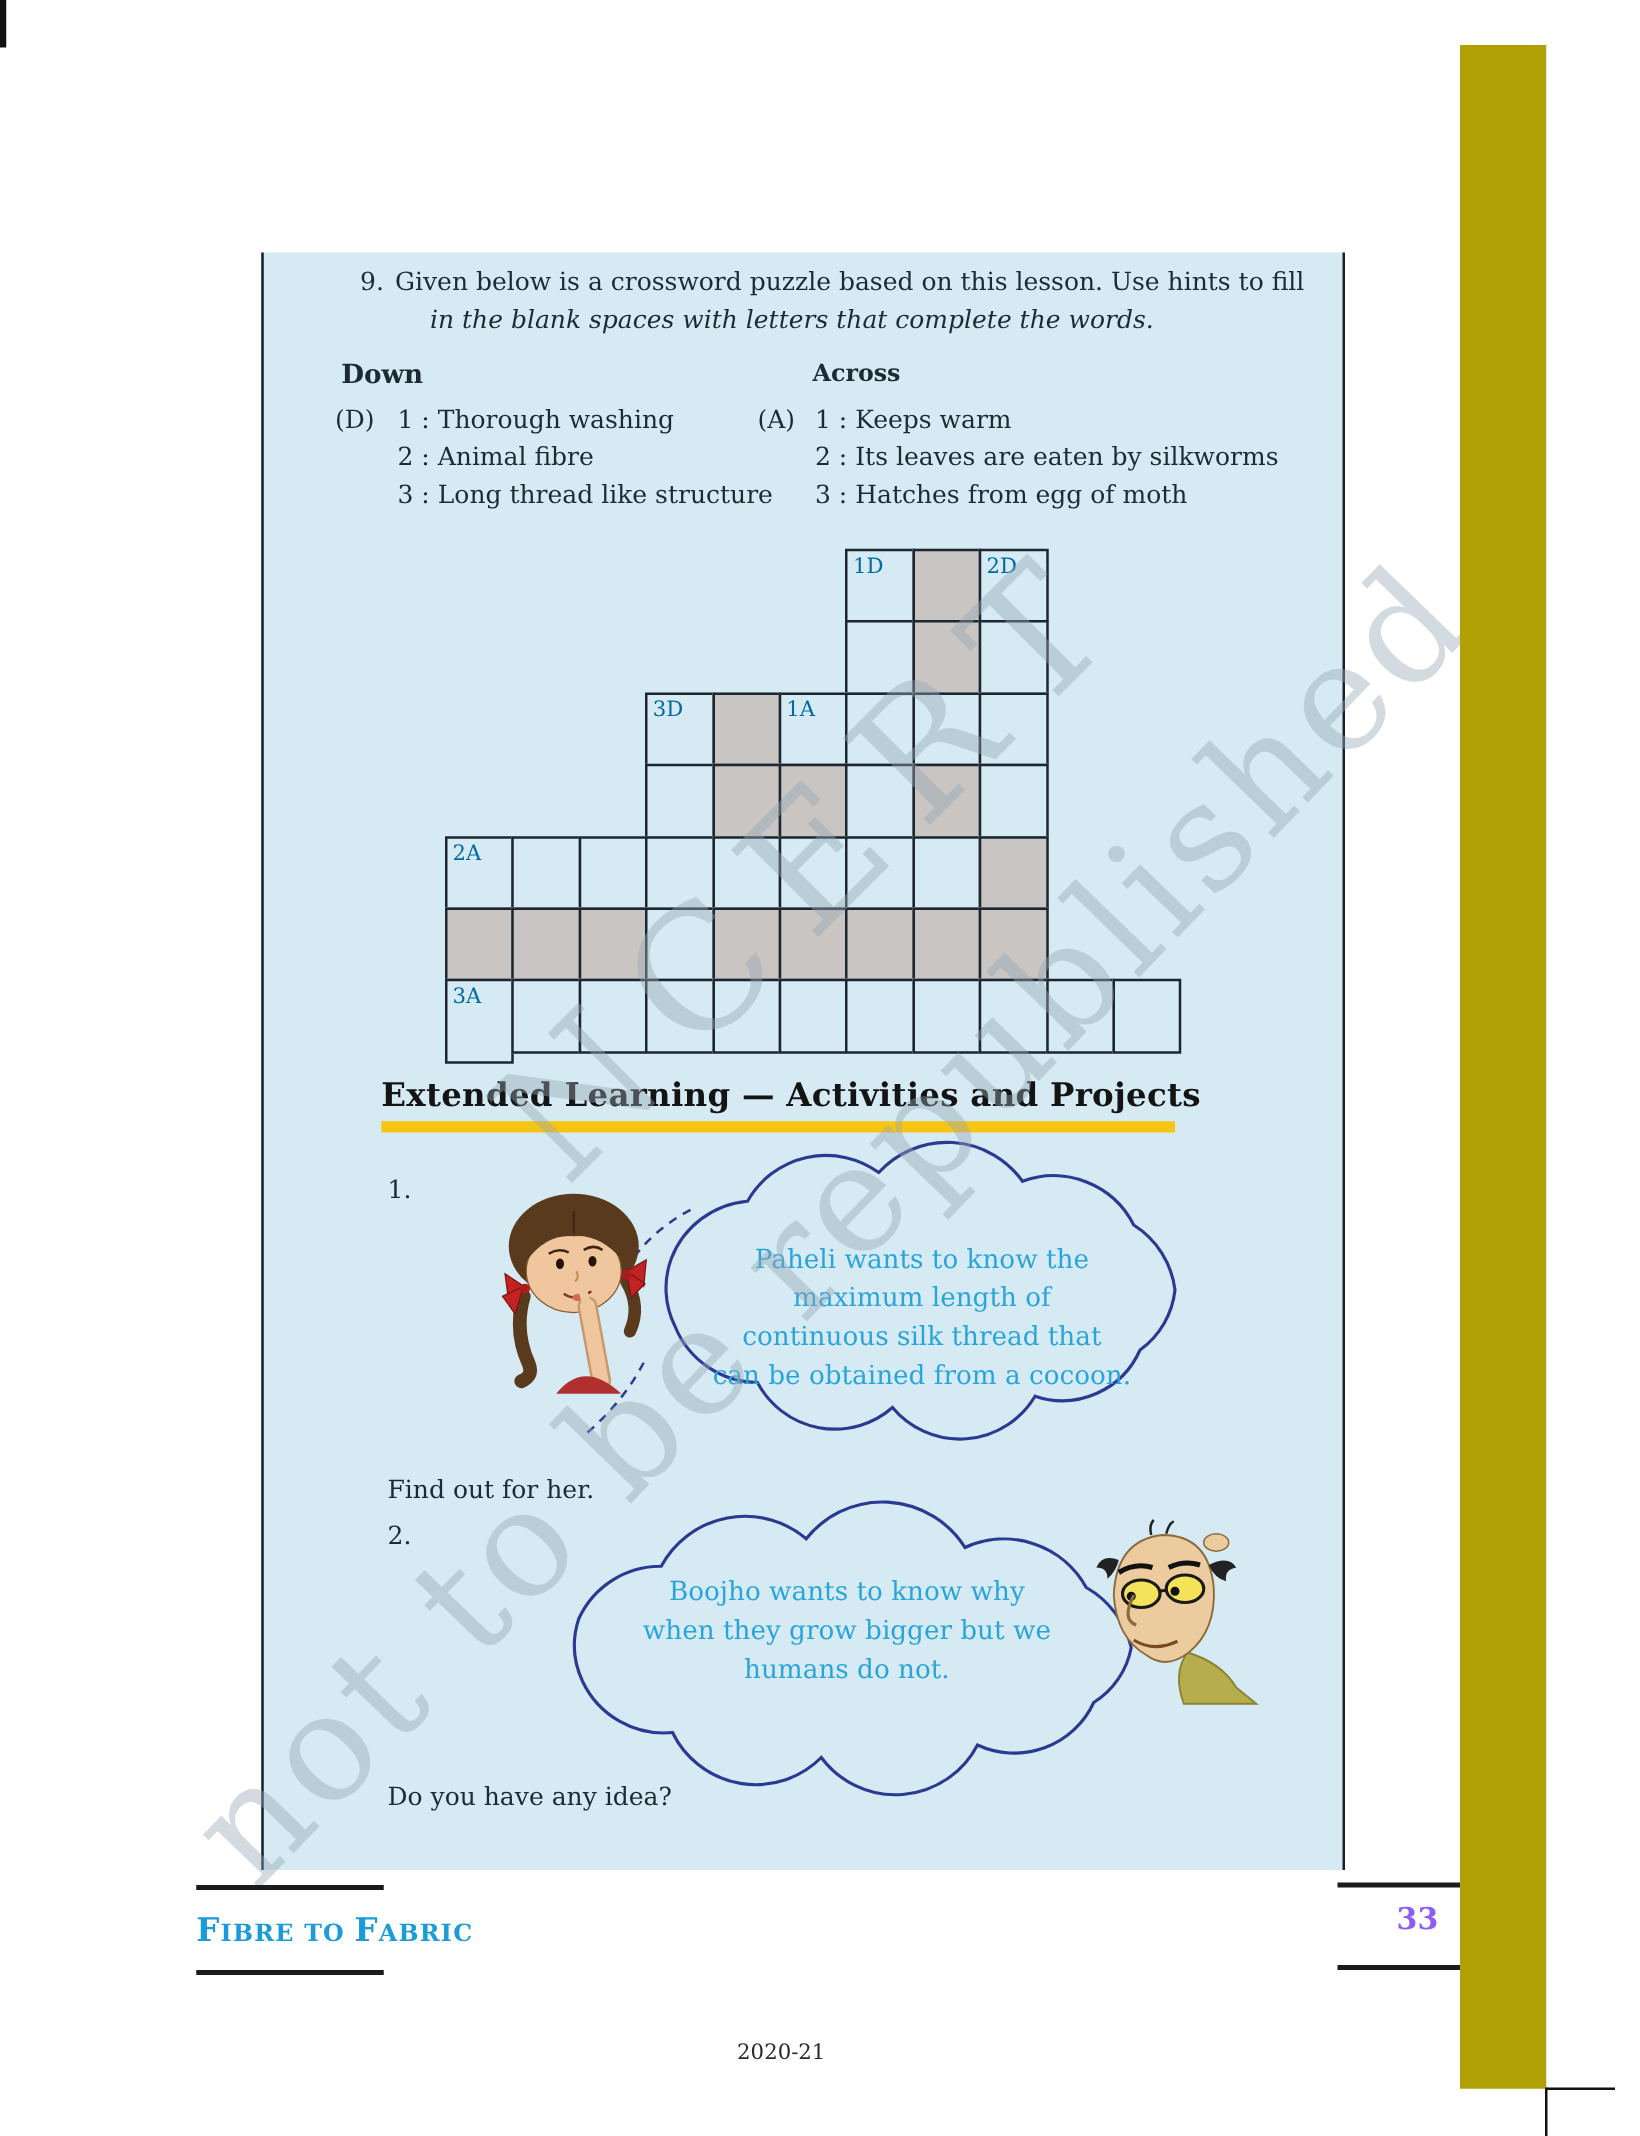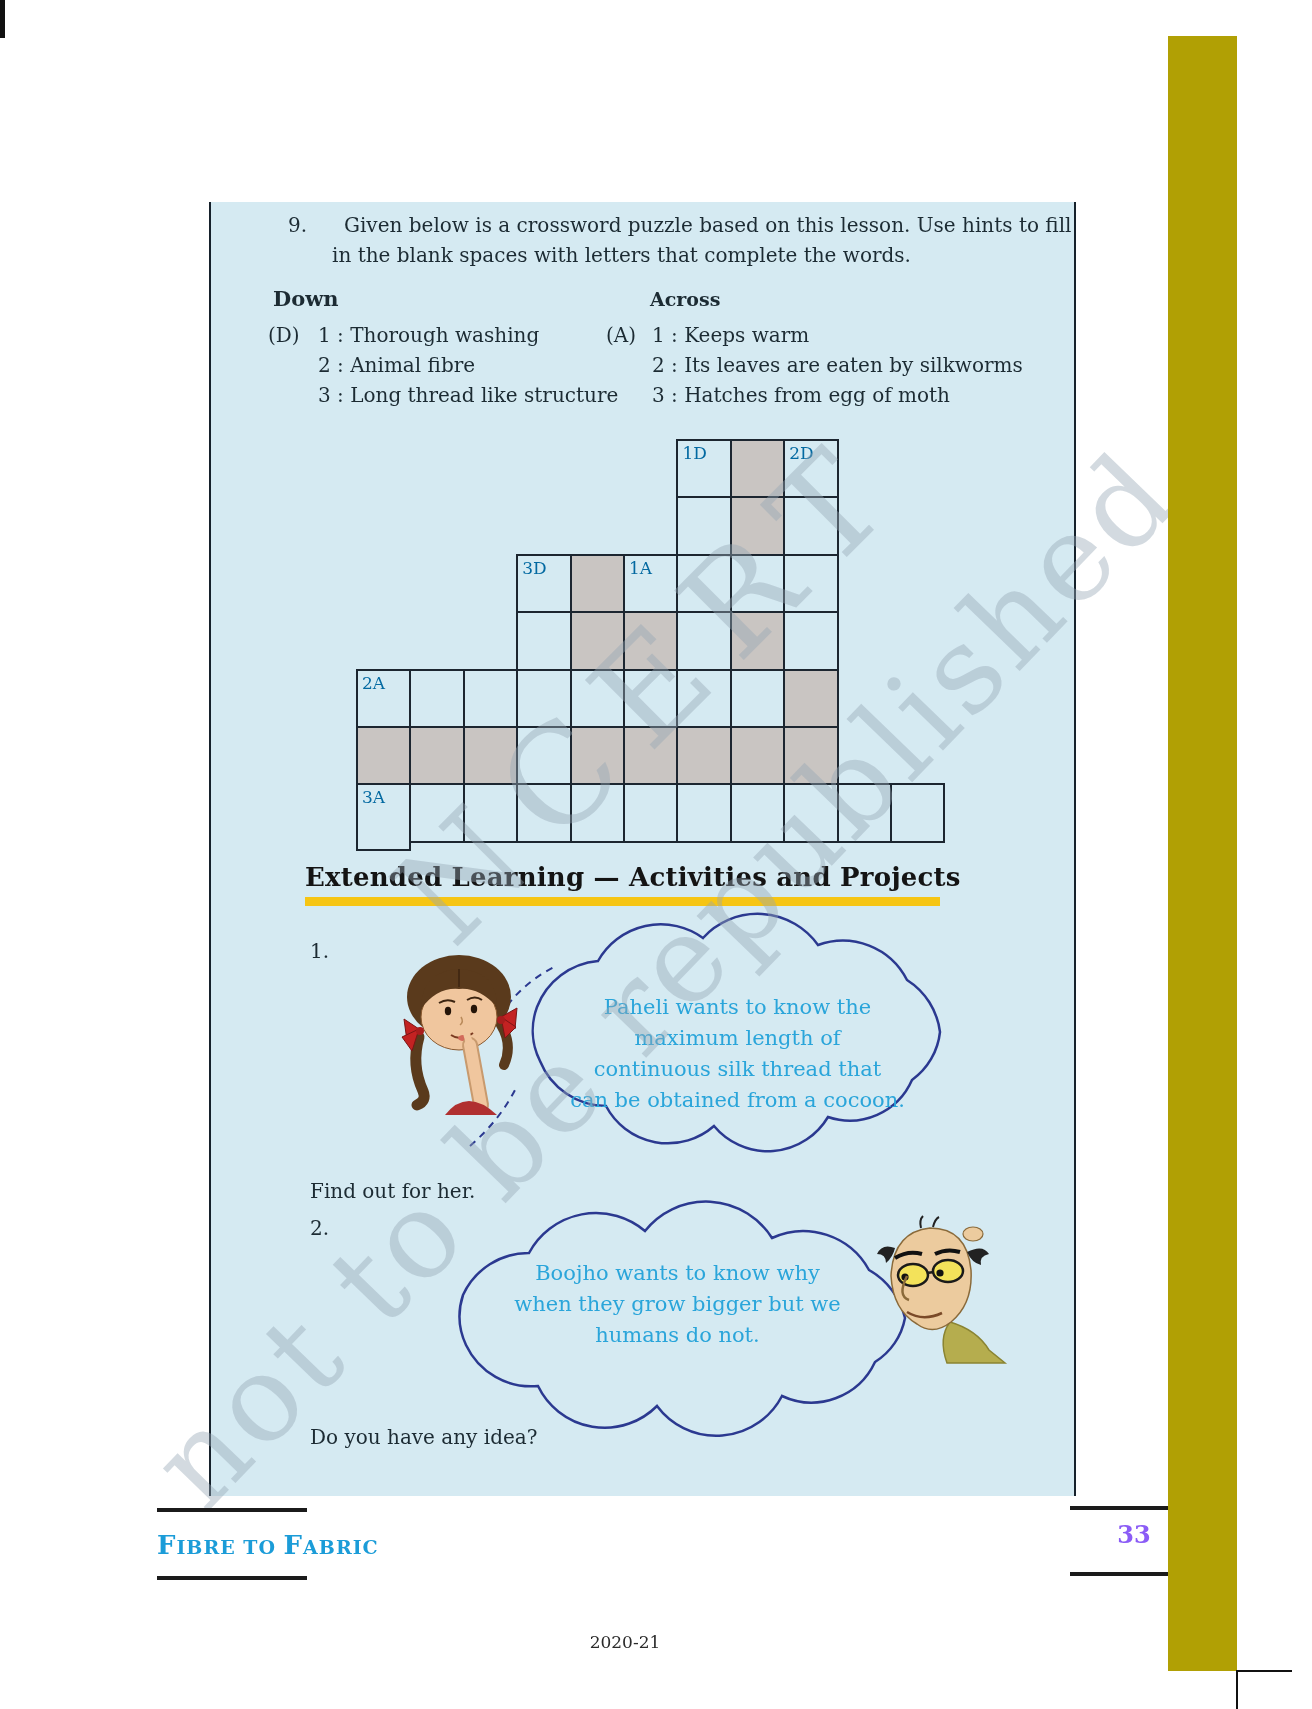--- a/index.html
+++ b/index.html
@@ -10,22 +10,22 @@
   .bluebox{left:209px;top:202px;width:867px;height:1294px;background:var(--c-pagebg,#d5eaf2);
            border-left:2px solid #16212b;border-right:2px solid #16212b;box-sizing:border-box;z-index:0;}
   .olivebar{left:1168px;top:36px;width:69px;height:1635px;background:var(--c-olive,#b1a004);z-index:6;}
   .trim-tl{left:0;top:0;width:5px;height:38px;background:#111;z-index:6;}
   .trim-br-h{left:1237px;top:1670px;width:55px;height:2px;background:#111;z-index:6;}
   .trim-br-v{left:1236px;top:1670px;width:2px;height:39px;background:#111;z-index:6;}
   
   .content{z-index:1;}
   .t{position:absolute;white-space:nowrap;font-size:20px;line-height:26px;}
   .qnum{left:288px;top:212px;}
-  .qline1{left:344px;top:212px;}
-  .qline2{left:332px;top:242px;}
+  .qline1{left:316px;top:212px;}
+  .qline2{left:344px;top:242px;font-style:italic;}
   .downhdr{left:273px;top:286px;font-weight:bold;font-size:21px;}
   .acrosshdr{left:650px;top:286px;font-weight:bold;font-size:19px;}
   .dprefix{left:268px;top:322px;}
   .d1{left:318px;top:322px;}
   .d2{left:318px;top:352px;}
   .d3{left:318px;top:382px;}
   .aprefix{left:606px;top:322px;}
   .a1{left:652px;top:322px;}
   .a2{left:652px;top:352px;}
   .a3{left:652px;top:382px;}

